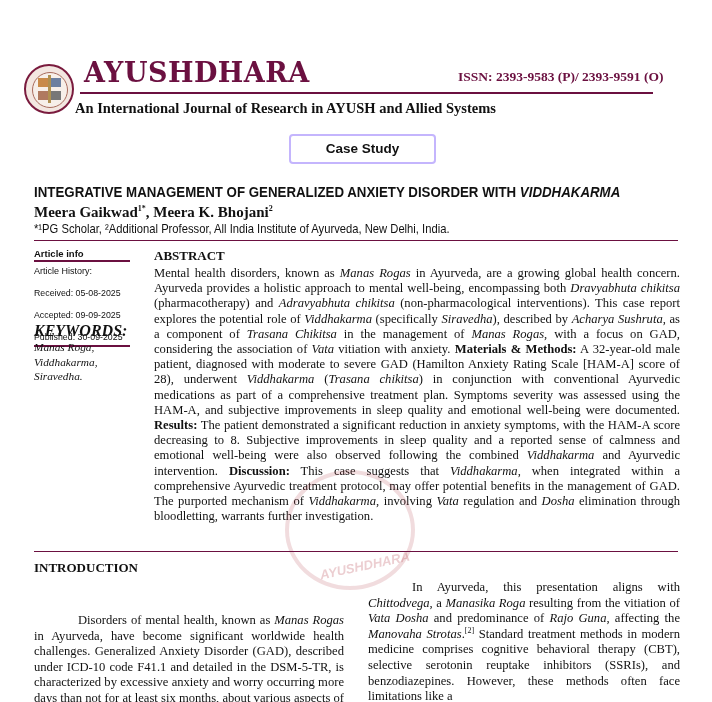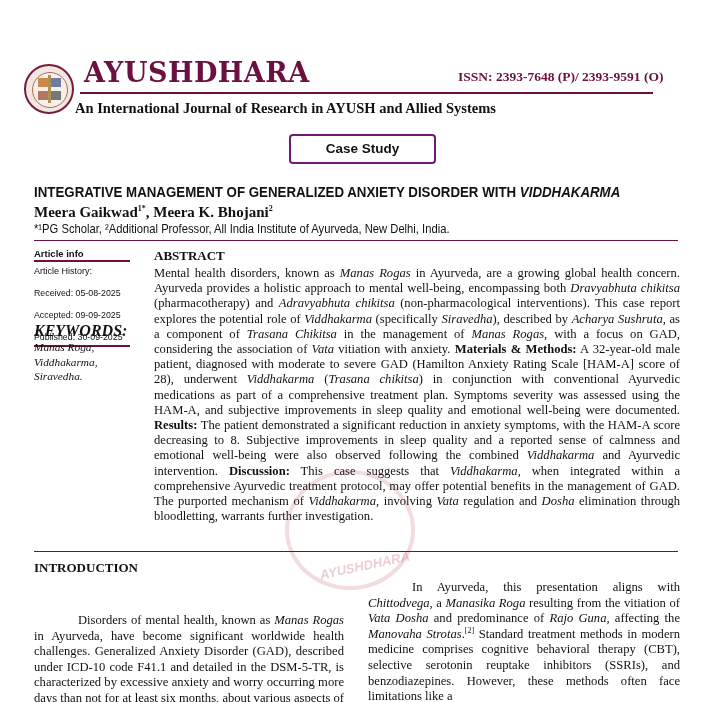--- a/index.html
+++ b/index.html
@@ -5,21 +5,21 @@
   html, body { margin:0; padding:0; background:#fff; }
   body { width:712px; height:702px; overflow:hidden; position:relative; font-family:"DejaVu Serif", serif; color:#111; }
   .abs { position:absolute; }
   .logo { left:24px; top:64px; width:50px; height:50px; border-radius:50%; background:#f3e7e1; border:2px solid #7a1b3e; box-sizing:border-box; overflow:hidden; }
   .logo .inner { position:absolute; left:6px; top:6px; width:34px; height:34px; border-radius:50%; border:1px solid #a86b5c; background:#f7efe9; }
   .logo .q { position:absolute; width:10px; height:9px; }
   .brand { left:84px; top:56px; font-family:"DejaVu Serif", serif; font-weight:bold; font-size:27px; letter-spacing:0.5px; color:#6b1040; transform:scaleY(1.05); transform-origin:left top; }
   .issn { left:458px; top:69px; font-family:"Liberation Serif", serif; font-weight:bold; font-size:13.5px; color:#6b1040; }
   .rule-top { left:80px; top:92px; width:573px; height:2px; background:#6b1040; }
   .subtitle { left:75px; top:100px; font-family:"Liberation Serif", serif; font-weight:bold; font-size:14.5px; color:#111; }
-  .case-box { left:289px; top:134px; width:147px; height:30px; border:2px solid #701a75; border-radius:4px; box-sizing:border-box; text-align:center; line-height:26px; font-family:"Liberation Sans", sans-serif; font-weight:bold; font-size:13.5px; color:#111; }
+  .case-box { left:289px; top:134px; width:147px; height:30px; border:2px solid #c4b5fd; border-radius:4px; box-sizing:border-box; text-align:center; line-height:26px; font-family:"Liberation Sans", sans-serif; font-weight:bold; font-size:13.5px; color:#111; }
   .title { left:34px; top:184px; font-family:"Liberation Sans", sans-serif; font-weight:bold; font-size:14.3px; color:#111; transform:scaleX(0.93); transform-origin:left top; white-space:nowrap; }
   .authors { left:34px; top:204px; font-family:"Liberation Serif", serif; font-weight:bold; font-size:15px; color:#111; }
   .affil { left:34px; top:222px; font-family:"Liberation Sans", sans-serif; font-size:12.2px; color:#111; transform:scaleX(0.92); transform-origin:left top; white-space:nowrap; }
   .rule-mid { left:34px; top:240px; width:644px; height:1px; background:#6b1040; }
   .side { left:34px; top:248px; width:96px; font-family:"Liberation Sans", sans-serif; }
   .side .hdr { font-weight:bold; font-size:9.5px; padding-bottom:1px; border-bottom:2px solid #6b1040; width:96px; }
   .side .hist { font-weight:normal; font-size:9px; margin-top:4px; }
   .side .row { font-size:8.8px; margin-top:12px; white-space:nowrap; }
   .side .line2 { border-top:2px solid #6b1040; margin-top:3px; width:96px; }
   .kw-h { left:34px; top:322px; font-family:"Liberation Serif", serif; font-weight:bold; font-size:16px;font-style:italic; }
@@ -43,21 +43,21 @@
 <div class="abs logo">
   <div class="inner">
     <div class="q" style="left:5px;top:5px;background:#c98a4a;"></div>
     <div class="q" style="left:18px;top:5px;background:#6c7fa0;"></div>
     <div class="q" style="left:5px;top:18px;background:#b07a60;"></div>
     <div class="q" style="left:18px;top:18px;background:#777;"></div>
     <div style="position:absolute;left:15px;top:2px;width:3px;height:28px;background:#b09050;"></div>
   </div>
 </div>
 <div class="abs brand">AYUSHDHARA</div>
-<div class="abs issn">ISSN: 2393-7648 (P)/ 2393-9591 (O)</div>
+<div class="abs issn">ISSN: 2393-9583 (P)/ 2393-9591 (O)</div>
 <div class="abs rule-top"></div>
 <div class="abs subtitle">An International Journal of Research in AYUSH and Allied Systems</div>
 
 <div class="abs case-box">Case Study</div>
 
 <div class="abs title"><span>INTEGRATIVE MANAGEMENT OF GENERALIZED ANXIETY DISORDER WITH </span><i>VIDDHAKARMA</i></div>
 
 <div class="abs authors">
   <span>Meera Gaikwad</span><sup>1*</sup><span>, </span><span>Meera K. Bhojani</span><sup>2</sup>
 </div>

